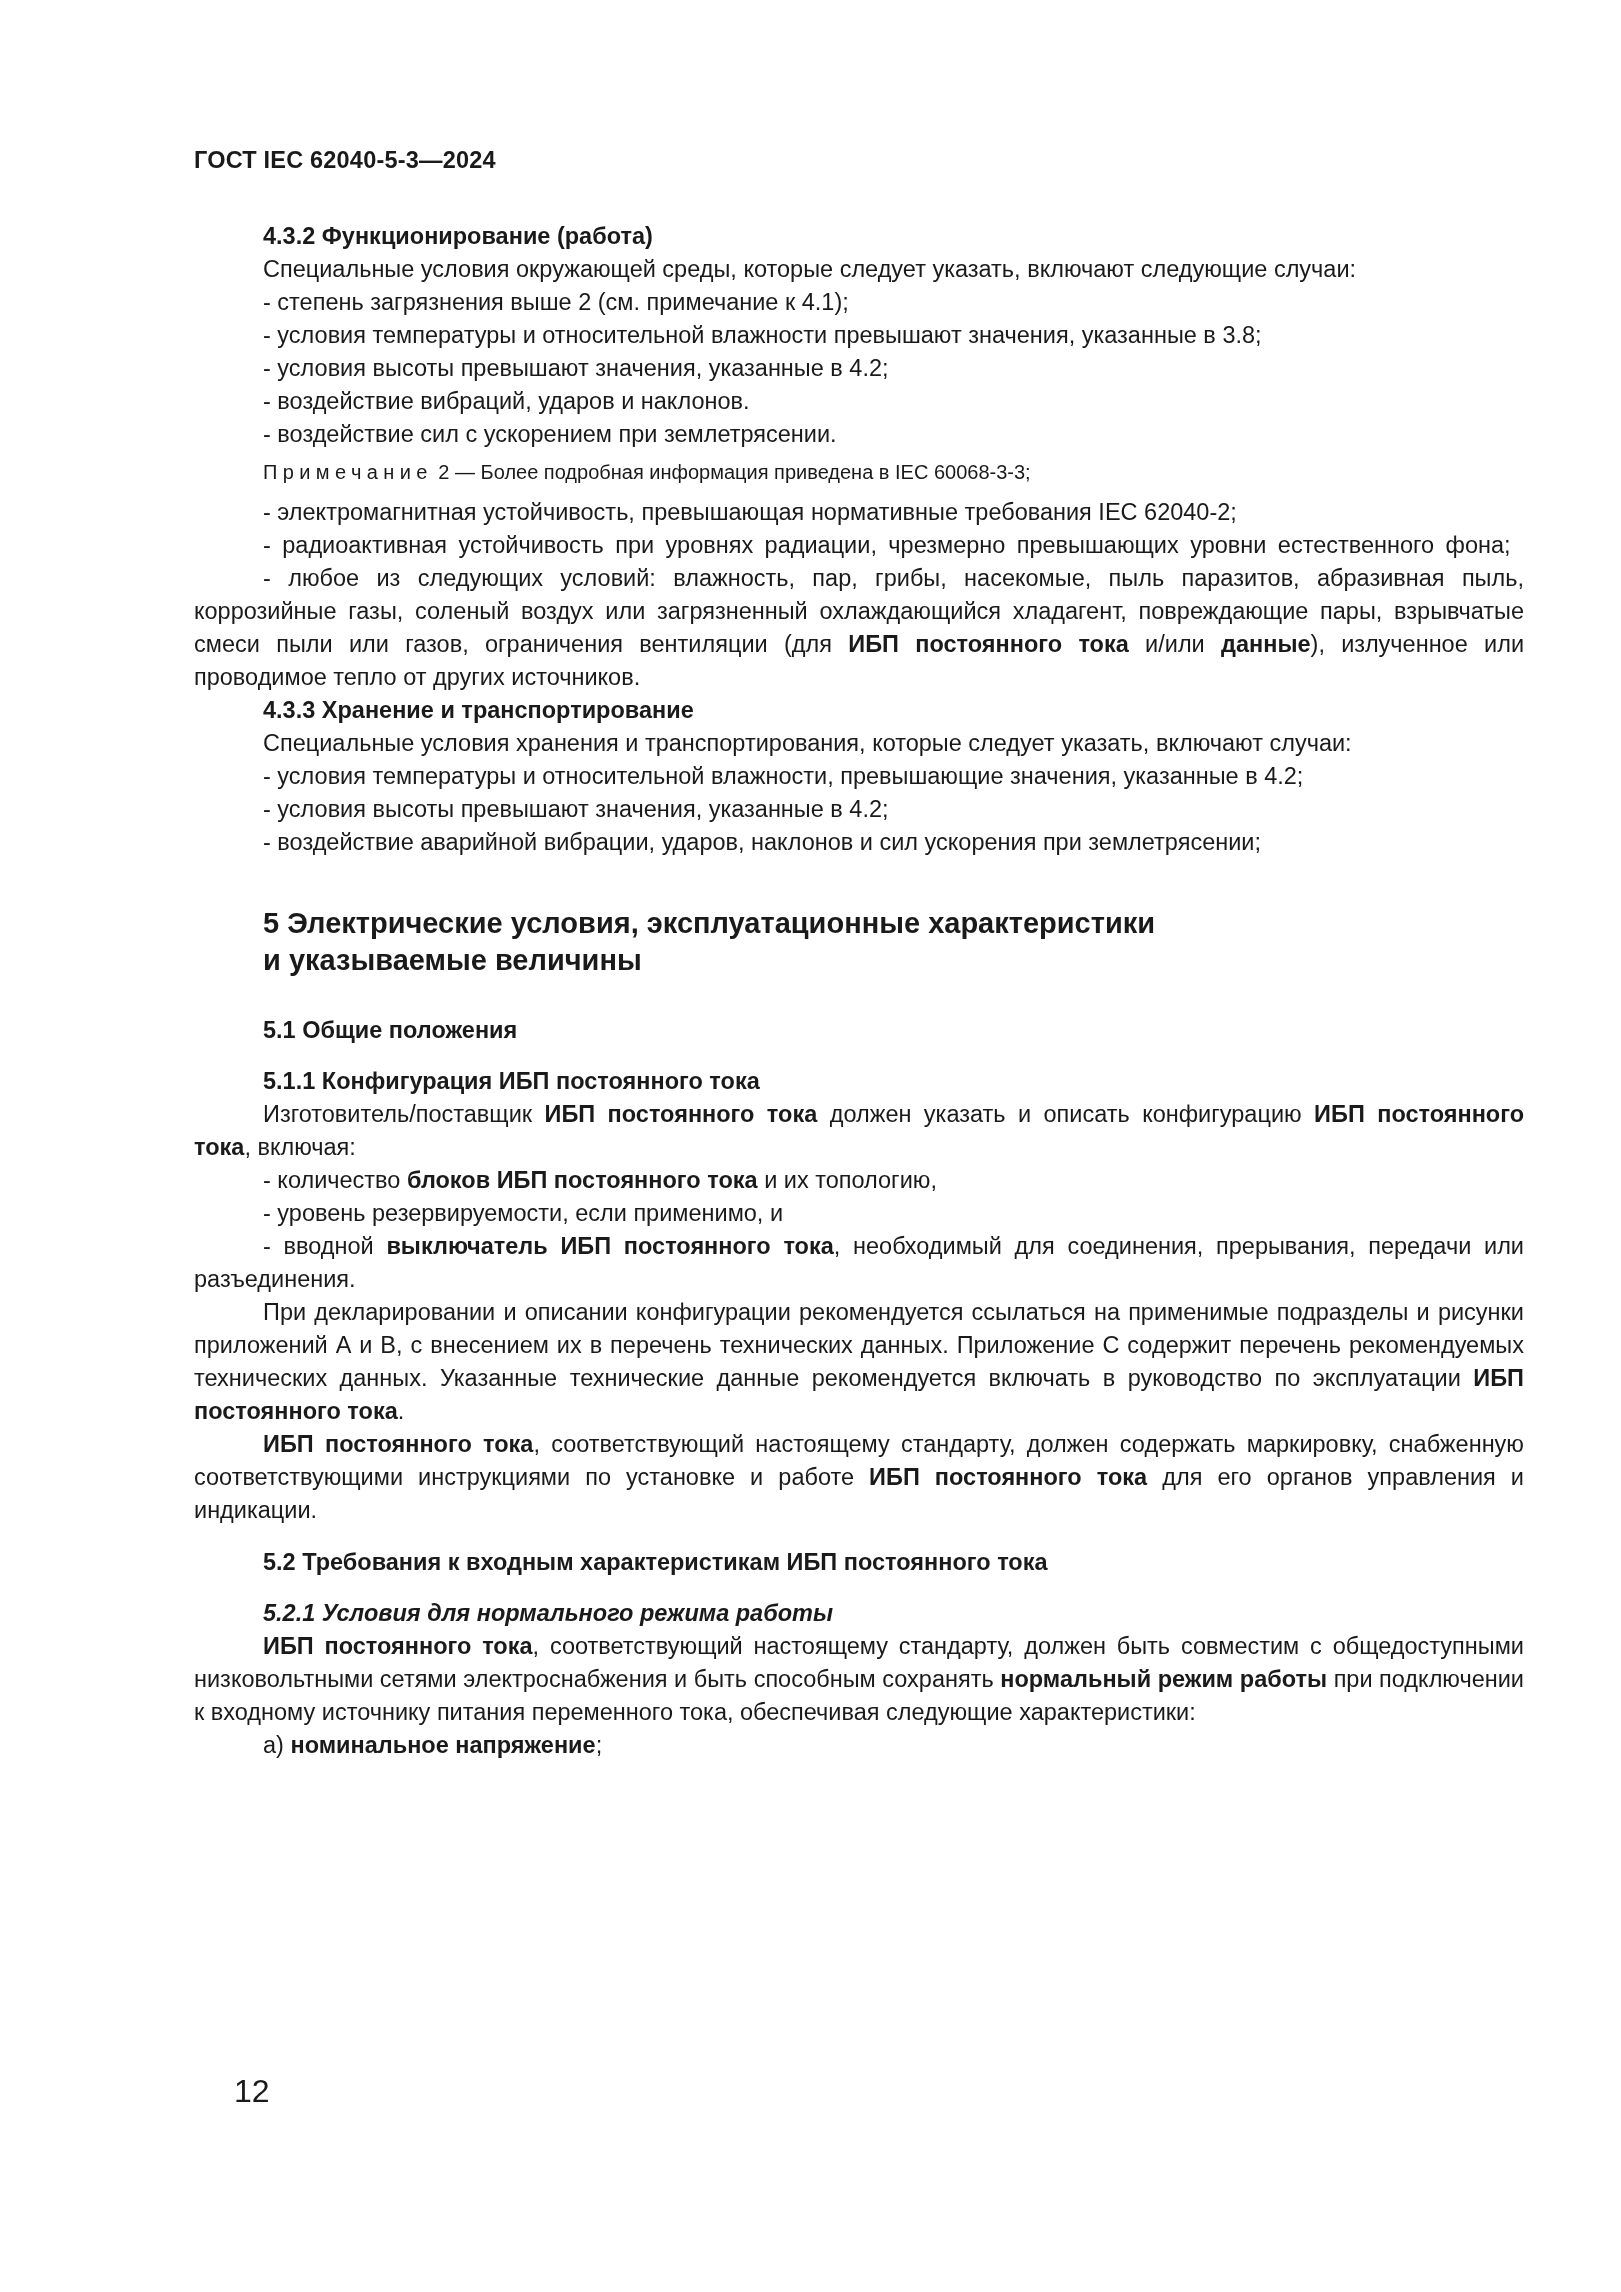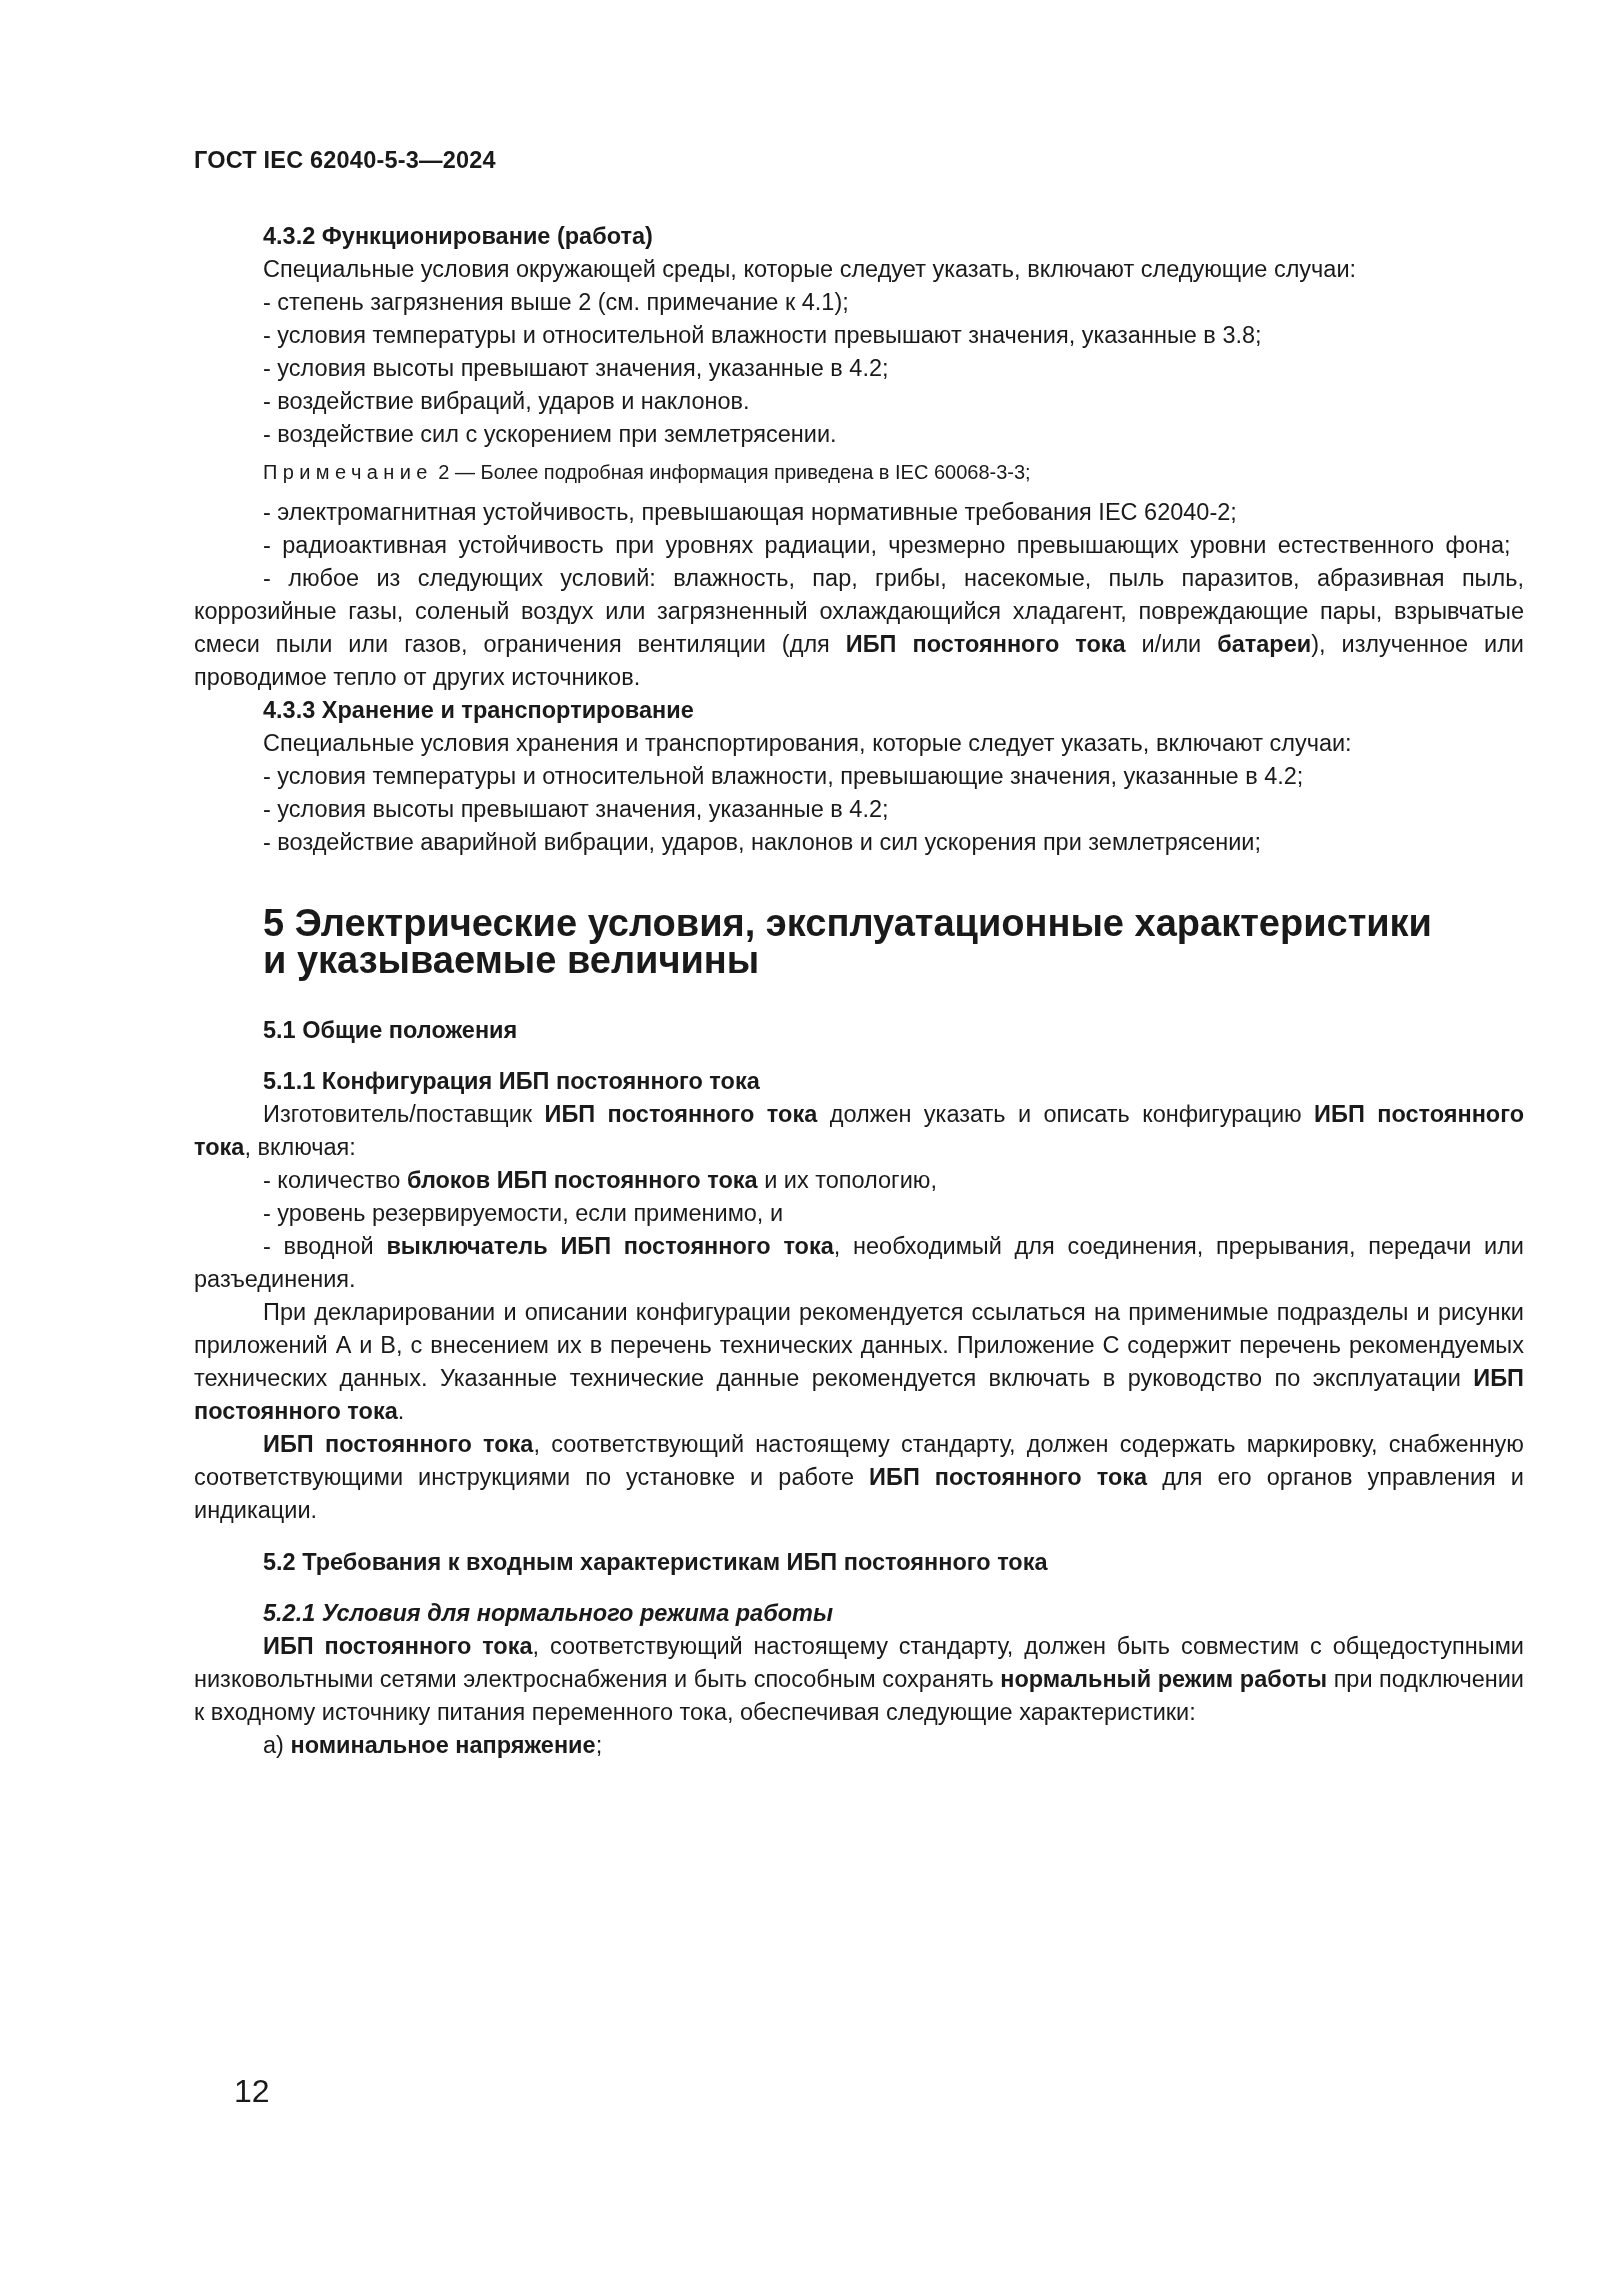--- a/index.html
+++ b/index.html
@@ -17,21 +17,21 @@
   }
   .p { margin: 0; text-align: justify; text-align-last: left; }
   .ind { text-indent: 69px; }
   .h4 { font-weight: bold; text-indent: 69px; margin: 0; }
   .note {
     font-size: 20px; line-height: 27.4px; text-indent: 69px;
     margin: 7.8px 0 9.8px 0; text-align: justify; text-align-last: left;
   }
   .note .lbl { letter-spacing: 5.4px; }
   .h1 {
-    font-size: 38px; line-height: 37px; font-weight: bold;
+    font-size: 29px; line-height: 37px; font-weight: bold;
     margin: 46px 0 0 69px;
   }
   .h2 { font-weight: bold; text-indent: 69px; margin: 0; }
   .b { font-weight: bold; }
   .sp-wide { word-spacing: 4.9px; }
   .page-number {
     position: absolute; left: 211px; top: 2073px; font-size: 32px; margin-left: 23px;
   }
 </style>
 </head>
@@ -56,21 +56,21 @@
     <span>2 —</span>
     <span>Более подробная информация приведена в IEC 60068-3-3;</span>
   </p>
 
   <p class="p ind">- электромагнитная устойчивость, превышающая нормативные требования IEC 62040-2;</p>
   <p class="p ind sp-wide">- радиоактивная устойчивость при уровнях радиации, чрезмерно превышающих уровни естественного фона;</p>
   <p class="p ind">
     <span>- любое из следующих условий: влажность, пар, грибы, насекомые, пыль паразитов, абразивная пыль, коррозийные газы, соленый воздух или загрязненный охлаждающийся хладагент, повреждающие пары, взрывчатые смеси пыли или газов, ограничения вентиляции (для</span>
     <span class="b">ИБП постоянного тока</span>
     <span>и/или</span>
-    <span class="b">батареи</span><span>), излученное или проводимое тепло от других источников.</span>
+    <span class="b">данные</span><span>), излученное или проводимое тепло от других источников.</span>
   </p>
 
   <p class="h4">4.3.3 Хранение и транспортирование</p>
   <p class="p ind">Специальные условия хранения и транспортирования, которые следует указать, включают случаи:</p>
   <p class="p ind">- условия температуры и относительной влажности, превышающие значения, указанные в 4.2;</p>
   <p class="p ind">- условия высоты превышают значения, указанные в 4.2;</p>
   <p class="p ind">- воздействие аварийной вибрации, ударов, наклонов и сил ускорения при землетрясении;</p>
 
   <div class="h1">
     <div>5 Электрические условия, эксплуатационные характеристики</div>

